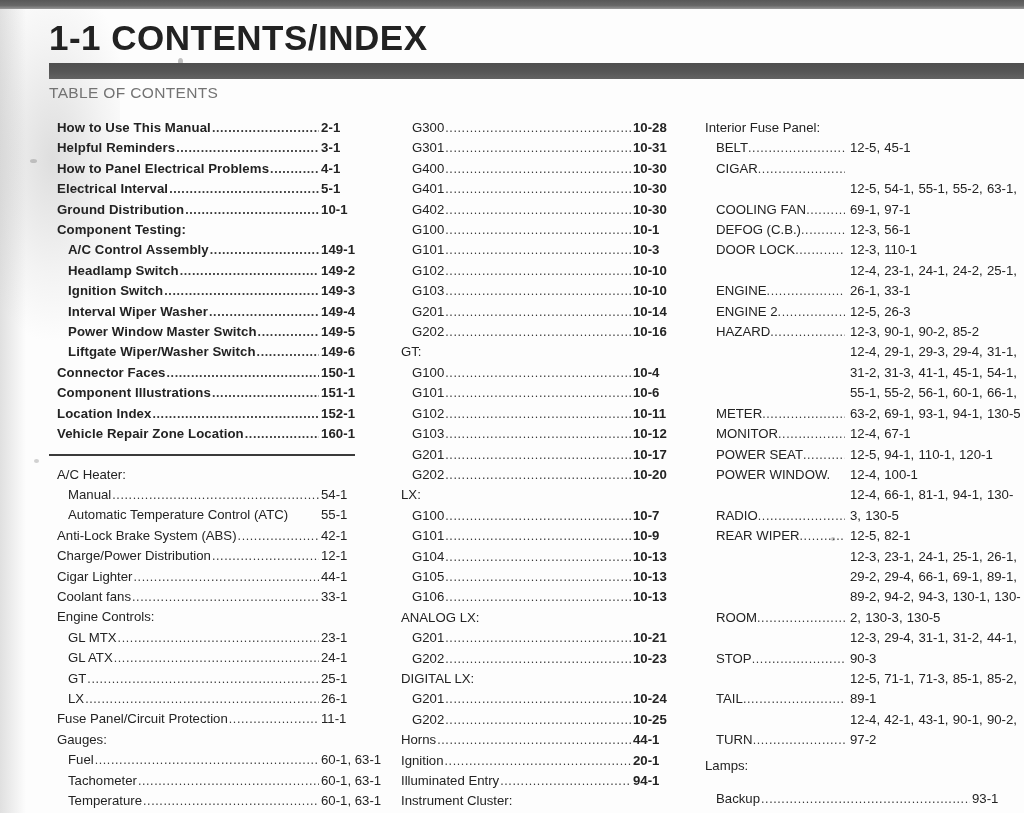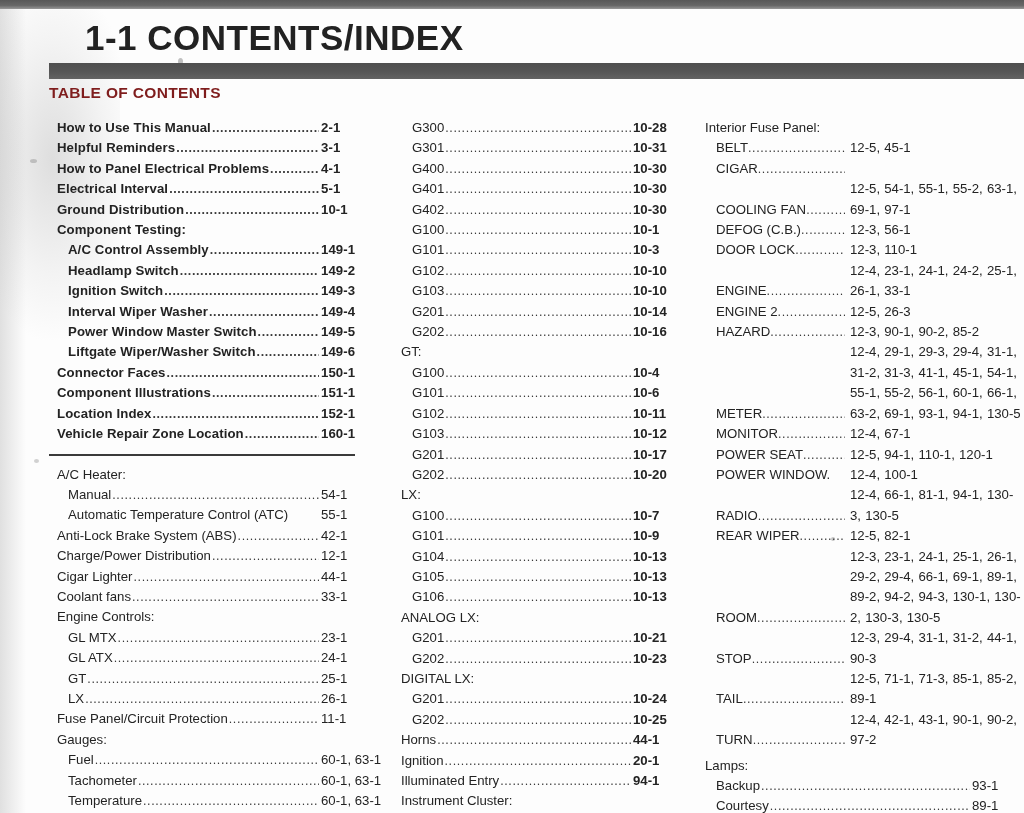--- a/index.html
+++ b/index.html
@@ -48,35 +48,34 @@
 
   
   .page-title {
     position: absolute;
     left: 49px; top: 18px;
     font-size: 35px;
     font-weight: bold;
     letter-spacing: .5px;
     color: #222;
     white-space: nowrap;
-    margin-left: 36px;
   }
   .title-rule {
     position: absolute;
     left: 49px; top: 63px;
     width: 975px; height: 16px;
     background: linear-gradient(180deg, #4f4f4f 0%, #565656 55%, #636363 100%);
   }
   .section-heading {
     position: absolute;
     left: 49px; top: 84px;
     font-size: 15.5px;
-    font-weight: bold;
+    font-weight: normal;
     letter-spacing: .35px;
-    color: #7f1d1d;
+    color: #737373;
   }
 
   
   .columns {
     position: absolute;
     left: 0; top: 118px;
     width: 1024px;
   }
   .col { position: absolute; top: 0; }
   .col-1 { left: 49px;  width: 320px; }
@@ -144,21 +143,21 @@
     overflow: hidden;
     letter-spacing: .6px;
     font-size: 12.5px;
     color: #3a3a3a;
   }
   .fuse-row .fuse-pgs {
     flex: 1 1 auto;
     padding-left: 5px;
     word-spacing: .5px;
   }
-  .col-3 .row .pg { width: 52px; text-align: left; }
+  .col-3 .row .pg { width: 52px; text-align: left; margin-top: 13px; }
 
   .spacer-sm { height: 5px; }
 </style>
 </head>
 <body>
 
 <div id="page">
 
   <div class="scan-top-band"></div>
   <div class="scan-corner-smudge"></div>

